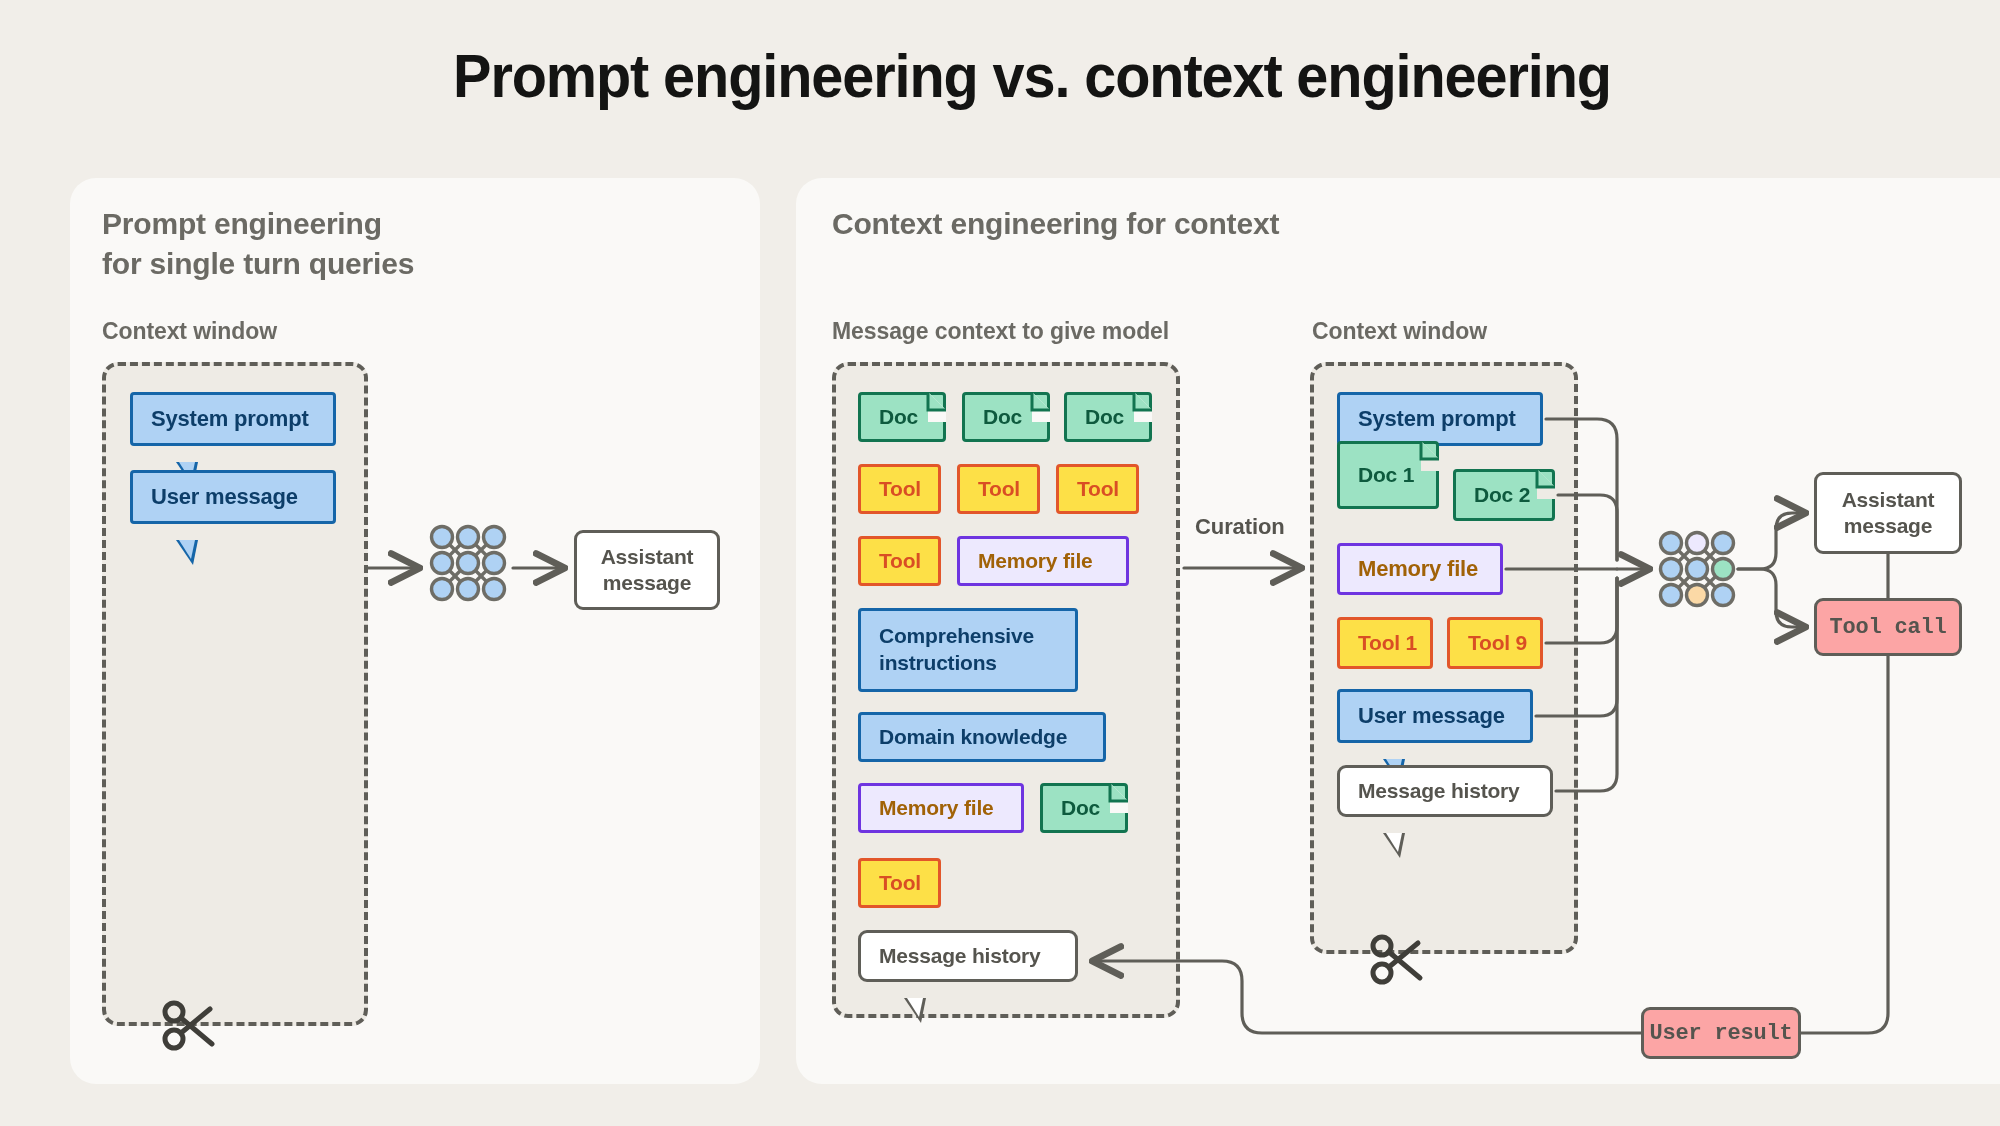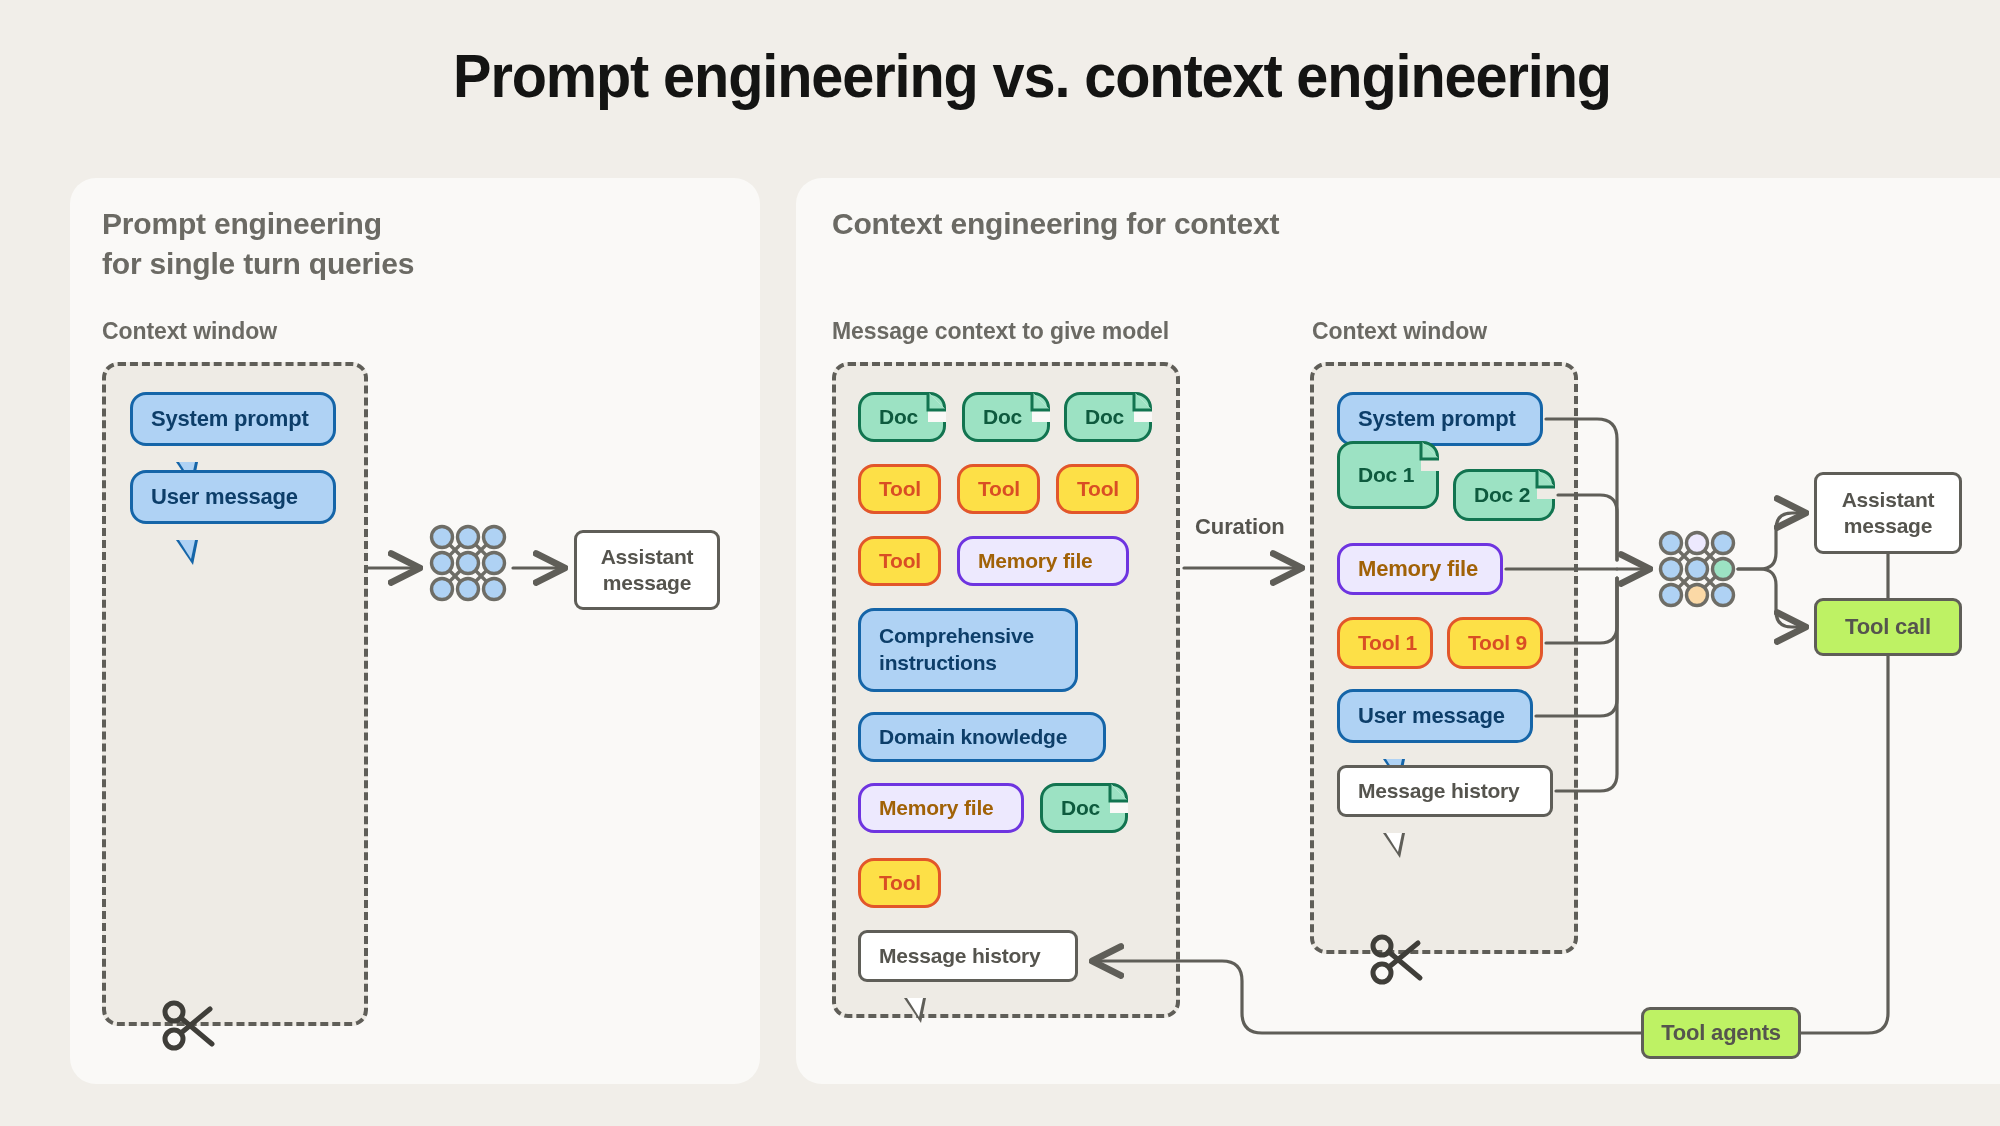--- a/index.html
+++ b/index.html
@@ -44,32 +44,32 @@
     background:#EEEBE5;
     border:4px dashed #5F5E58;
     border-radius:16px;
     box-sizing:border-box;
   }
 
   
   .node{
     position:absolute;box-sizing:border-box;
     display:flex;align-items:center;
-    border-width:3px;border-style:solid;border-radius:16px;
+    border-width:3px;border-style:solid;border-radius:4px;
     font-weight:bold;letter-spacing:-0.2px;
     padding-left:18px;
   }
   .node.center{justify-content:center;padding-left:0;}
 
   .n-blue   {background:#AFD2F4;border-color:#1565A8;color:#0D3E69;}
   .n-doc    {background:#9CE2C3;border-color:#127450;color:#0E5A3E;}
   .n-tool   {background:#fde047;border-color:#E2562A;color:#D94E24;}
   .n-mem    {background:#EDE9FE;border-color:#6E34E0;color:#a16207;}
   .n-white  {background:#FFFFFF;border-color:#5F5E58;color:#55544E;}
-  .n-toolc  {background:#bef264;border-color:#5F5E58;color:#55544E;}
+  .n-toolc  {background:#fca5a5;border-color:#5F5E58;color:#55544E;font-family:Liberation Mono, monospace;}
 
   
   .tail{position:absolute;width:0;height:0;left:46px;bottom:-22px;}
   .tail i{
     position:absolute;display:block;width:0;height:0;
     border-left:0 solid transparent;
   }
   .tail .outer{
     border-left:17px solid transparent;
     border-right:5px solid transparent;
@@ -344,21 +344,21 @@
   <div class="node n-white center" style="left:1782px;top:472px;width:148px;height:82px;font-size:21px;line-height:1.26;text-align:center;white-space:pre-line;border-radius:9px;">
     <span>Assistant
 message</span>
   </div>
 
   <div class="node n-toolc center" style="left:1782px;top:598px;width:148px;height:58px;font-size:22px;border-radius:9px;">
     <span>Tool call</span>
   </div>
 
   <div class="node n-toolc center" style="left:1609px;top:1007px;width:160px;height:52px;font-size:22px;border-radius:9px;">
-    <span>Tool agents</span>
+    <span>User result</span>
   </div>
 
   <svg class="wires">
     <defs>
       <marker id="arr" markerWidth="11" markerHeight="11" refX="9.4" refY="5.5" orient="auto">
         <path d="M1,1 L10,5.5 L1,10" fill="none" stroke="#5F5E58" stroke-width="2.1" stroke-linecap="round" stroke-linejoin="round"></path>
       </marker>
       <marker id="arrl" markerWidth="11" markerHeight="11" refX="9.4" refY="5.5" orient="auto">
         <path d="M1,1 L10,5.5 L1,10" fill="none" stroke="#5F5E58" stroke-width="2.1" stroke-linecap="round" stroke-linejoin="round"></path>
       </marker>

